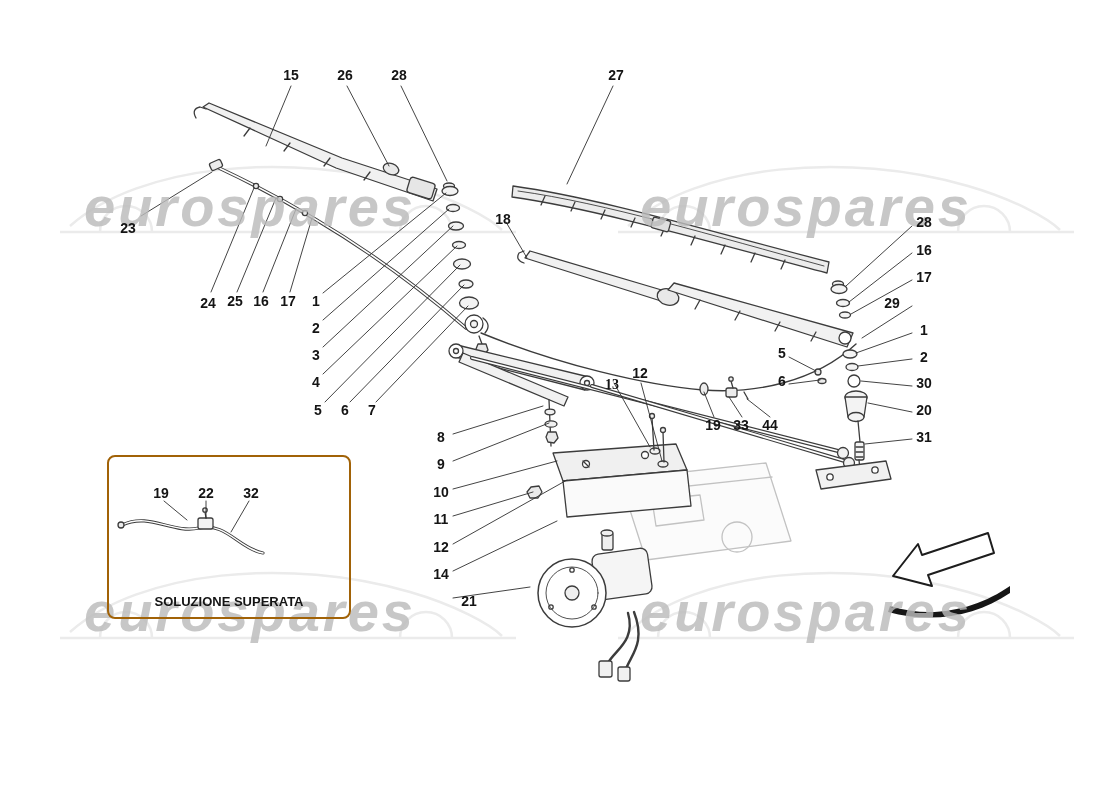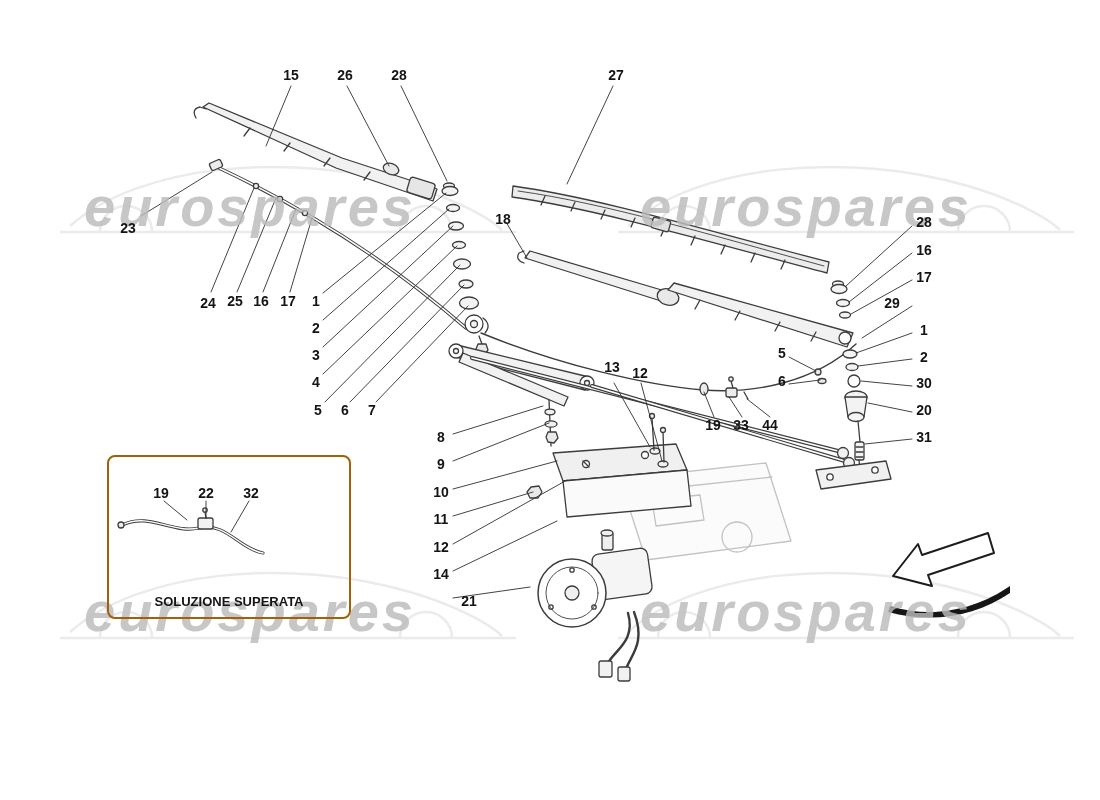--- a/index.html
+++ b/index.html
@@ -298,21 +298,21 @@
       <div class="part-label" style="left: 261px; top: 301px;">16</div>
       <div class="part-label" style="left: 288px; top: 301px;">17</div>
       <div class="part-label" style="left: 316px; top: 301px;">1</div>
       <div class="part-label" style="left: 316px; top: 328px;">2</div>
       <div class="part-label" style="left: 316px; top: 355px;">3</div>
       <div class="part-label" style="left: 316px; top: 382px;">4</div>
       <div class="part-label" style="left: 318px; top: 410px;">5</div>
       <div class="part-label" style="left: 345px; top: 410px;">6</div>
       <div class="part-label" style="left: 372px; top: 410px;">7</div>
       <div class="part-label" style="left: 503px; top: 212px; margin-top: 7px;">18</div>
-      <div class="part-label" style="left: 612px; top: 367px;">13</div>
+      <div class="part-label" style="left: 612px; top: 385px; font-family: Liberation Serif, serif;">13</div>
       <div class="part-label" style="left: 640px; top: 373px;">12</div>
       <div class="part-label" style="left: 782px; top: 353px;">5</div>
       <div class="part-label" style="left: 782px; top: 381px;">6</div>
       <div class="part-label" style="left: 713px; top: 425px;">19</div>
       <div class="part-label" style="left: 741px; top: 425px;">33</div>
       <div class="part-label" style="left: 770px; top: 425px;">44</div>
       <div class="part-label" style="left: 924px; top: 222px;">28</div>
       <div class="part-label" style="left: 924px; top: 250px;">16</div>
       <div class="part-label" style="left: 924px; top: 277px;">17</div>
       <div class="part-label" style="left: 892px; top: 303px; text-align: center;">29</div>

